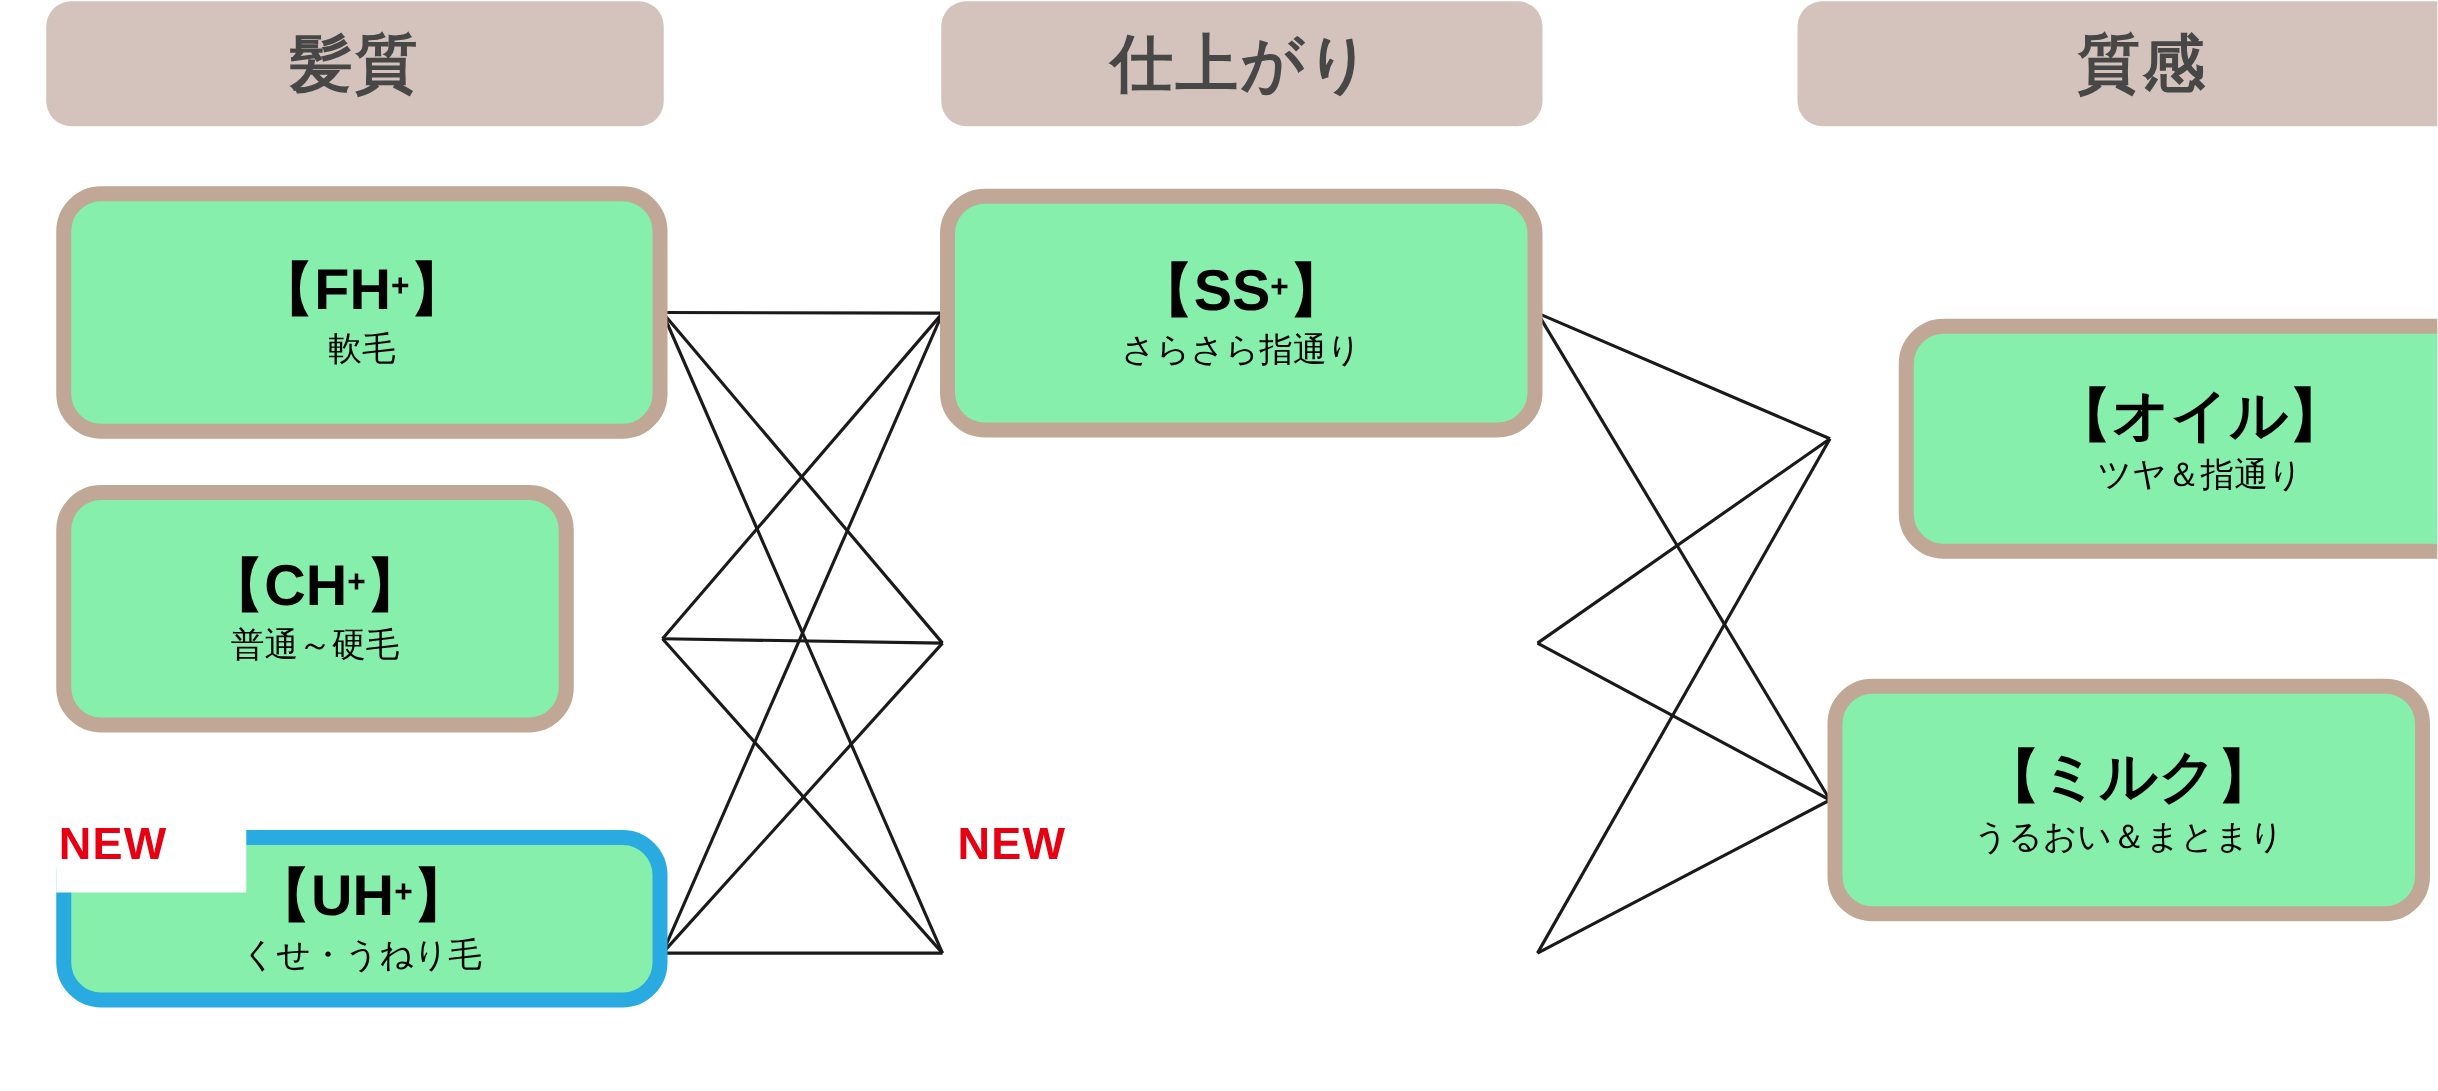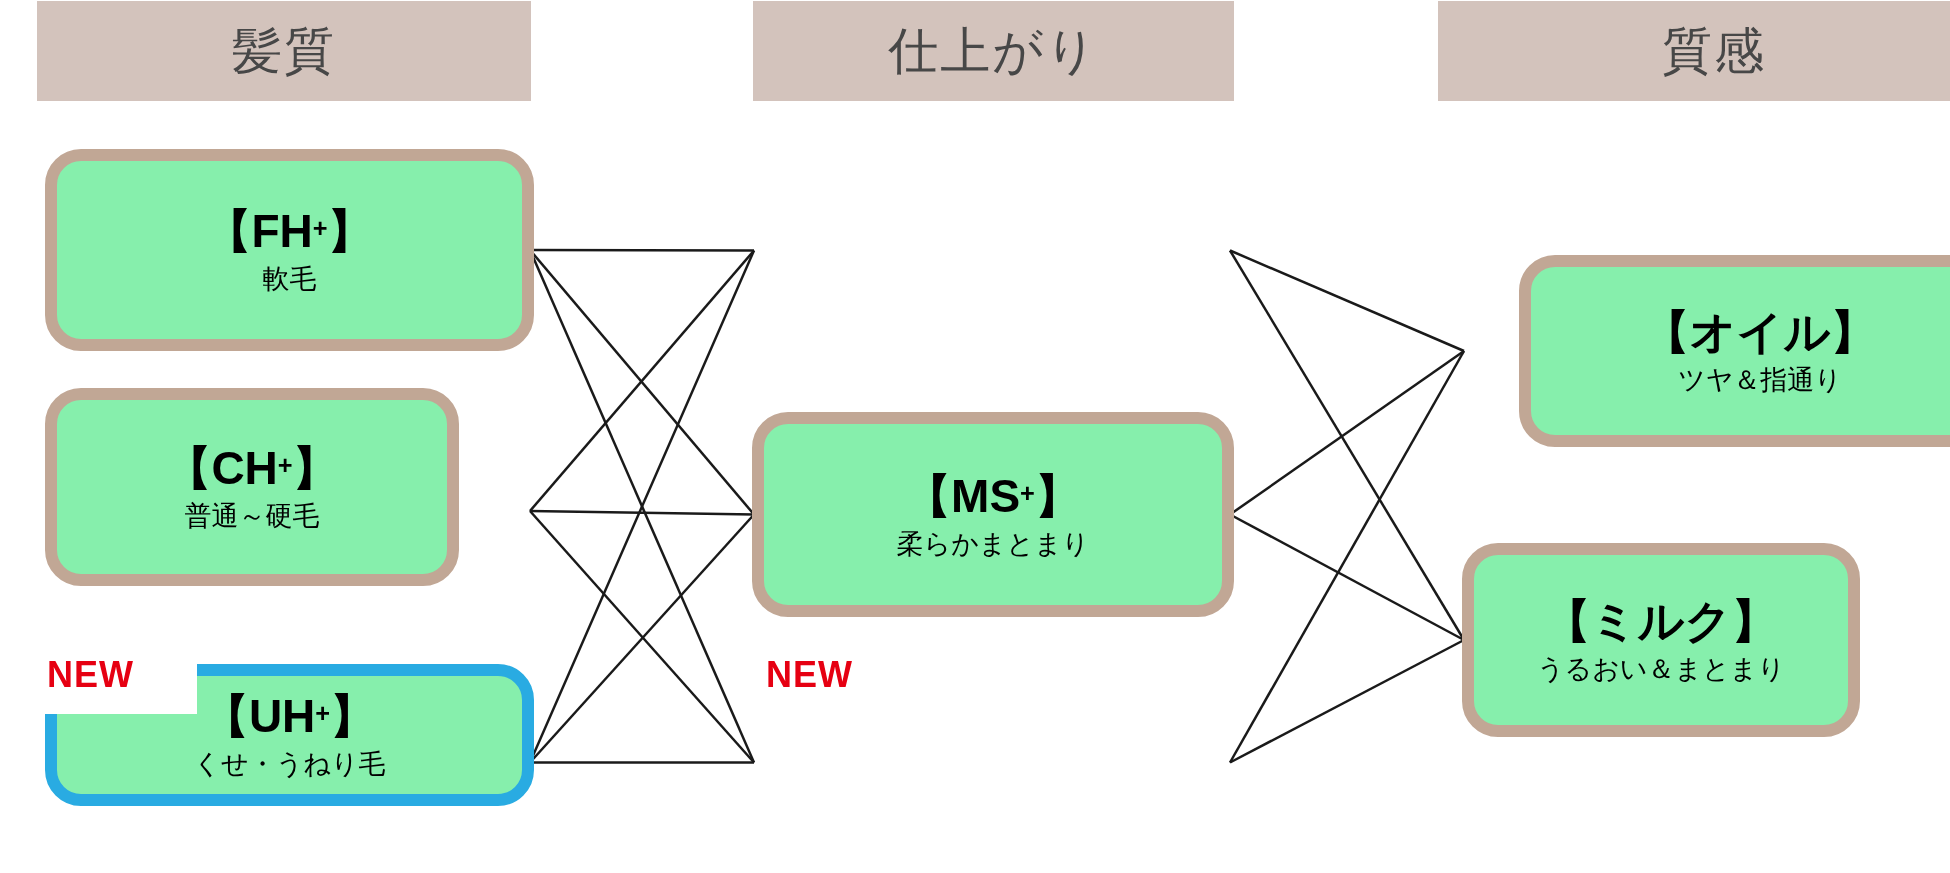--- a/index.html
+++ b/index.html
@@ -13,22 +13,23 @@
   html,body{margin:0;padding:0;background:#ffffff;}
   body{font-family:"Liberation Sans","DejaVu Sans",sans-serif;}
   #canvas{position:relative;width:1950px;height:873px;background:#ffffff;overflow:hidden;}
 
   #wires{position:absolute;left:0;top:0;z-index:1;}
 
   .hdr{
     position:absolute;top:1px;height:100px;z-index:2;
     background:var(--hdr-bg);
     display:flex;align-items:center;justify-content:center;
-    font-size:50px;font-weight:400;color:var(--hdr-text);
+    font-size:50px;font-weight:700;color:var(--hdr-text);
     letter-spacing:2px;
+    border-radius:20px;
   }
   #hdr-hair{left:37px;width:494px;}
   #hdr-finish{left:753px;width:481px;}
   #hdr-texture{left:1438px;width:516px;padding-left:18px;}
 
   .box{
     position:absolute;z-index:2;box-sizing:border-box;
     background:#86efac;border:12px solid var(--tan);border-radius:36px;
     display:flex;flex-direction:column;align-items:center;justify-content:center;
     text-align:center;color:#000;
@@ -43,21 +44,21 @@
   
   #box-FH{left:45px;top:149px;width:489px;height:202px;}
   #box-CH{left:45px;top:388px;width:414px;height:198px;}
   #box-UH{left:45px;top:664px;width:489px;height:142px;}
   
   #box-SS{left:752px;top:151px;width:482px;height:199px;}
   #box-MS{left:752px;top:412px;width:482px;height:205px;}
   #box-HS{left:752px;top:664px;width:482px;height:197px;}
   
   #box-OIL{left:1519px;top:255px;width:482px;height:192px;}
-  #box-MILK{left:1462px;top:543px;width:398px;height:194px;}
+  #box-MILK{left:1462px;top:543px;width:482px;height:194px;}
 
   
   .corner-gap{position:absolute;left:-12px;top:-12px;background:#ffffff;z-index:3;}
   #box-UH .corner-gap{width:152px;height:50px;}
   #box-HS .corner-gap{width:164px;height:50px;}
 
   .new-badge{
     position:absolute;z-index:4;color:var(--red);
     font-size:36px;font-weight:800;line-height:1;letter-spacing:1px;
   }
@@ -106,25 +107,25 @@
     <div class="box-title"><span>【CH</span><span class="sup">+</span><span>】</span></div>
     <div class="box-sub">普通～硬毛</div>
   </div>
 
   <div class="box blue" id="box-UH">
     <i class="corner-gap"></i>
     <div class="box-title"><span>【UH</span><span class="sup">+</span><span>】</span></div>
     <div class="box-sub">くせ・うねり毛</div>
   </div>
 
+  <div class="box tan" id="box-SS">
+    <div class="box-title"><span>【SS</span><span class="sup">+</span><span>】</span></div>
+    <div class="box-sub">さらさら指通り</div>
+  </div>
 
-  <div class="box tan" id="box-MS">
-    <div class="box-title"><span>【MS</span><span class="sup">+</span><span>】</span></div>
-    <div class="box-sub">柔らかまとまり</div>
-  </div>
 
 
   <div class="box tan" id="box-OIL">
     <div class="box-title"><span>【オイル</span><span class="sup"></span><span>】</span></div>
     <div class="box-sub">ツヤ＆指通り</div>
   </div>
 
   <div class="box tan" id="box-MILK">
     <div class="box-title"><span>【ミルク</span><span class="sup"></span><span>】</span></div>
     <div class="box-sub">うるおい＆まとまり</div>

